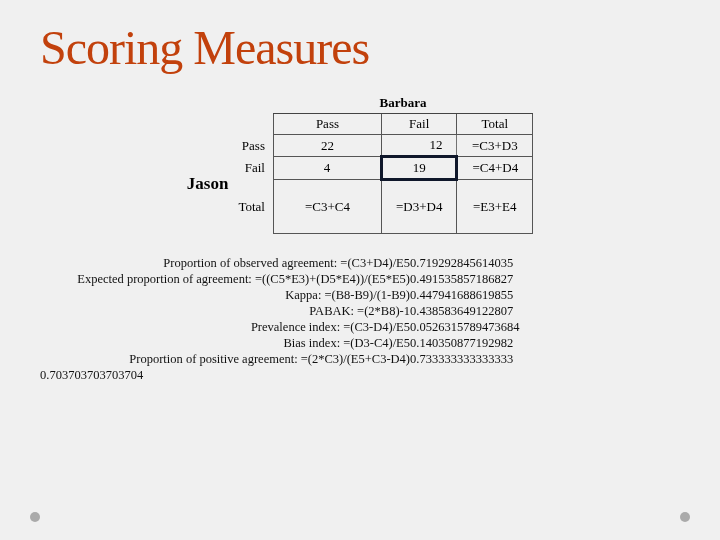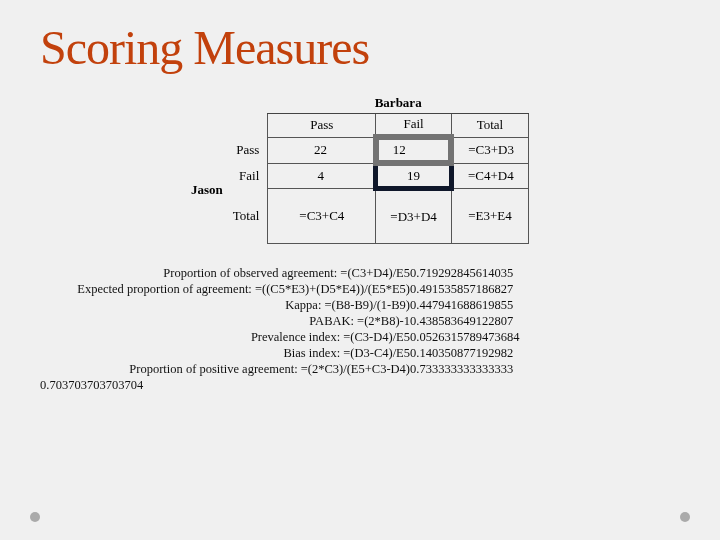--- a/index.html
+++ b/index.html
@@ -96,31 +96,31 @@
 
         <tr>
           <td></td>
           <td></td>
           <td style="text-align:center;font-size:13px;border:1px solid #555;padding:2px 14px;min-width:72px;">Pass</td>
           <td style="text-align:center;font-size:13px;border:1px solid #555;padding:2px 14px;min-width:72px;">Fail</td>
           <td style="text-align:center;font-size:13px;border:1px solid #555;padding:2px 14px;min-width:72px;">Total</td>
         </tr>
 
         <tr>
-          <td rowspan="3" style="font-weight:bold; font-size:13px; text-align:left; padding-right:10px; vertical-align:middle;">Jason</td>
+          <td rowspan="3" style="font-weight:bold; font-size:17px; text-align:left; padding-right:10px; vertical-align:middle;">Jason</td>
           <td style="font-size:13px; padding-right:8px; text-align:right;">Pass</td>
           <td style="text-align:center;font-size:13px;border:1px solid #555;padding:2px 14px;">22</td>
-          <td style="text-align:left;font-size:13px;border:6px solid #737373;padding:2px 14px;">12</td>
+          <td style="text-align:right;font-size:13px;border:1px solid #737373;padding:2px 14px;">12</td>
           <td style="text-align:center;font-size:13px;border:1px solid #555;padding:2px 14px;">=C3+D3</td>
         </tr>
 
         <tr>
           <td style="font-size:13px; padding-right:8px; text-align:right;">Fail</td>
           <td style="text-align:center;font-size:13px;border:1px solid #555;padding:2px 14px;">4</td>
-          <td style="text-align:center;font-size:13px;border:5px solid #0f172a;padding:2px 14px;">19</td>
+          <td style="text-align:center;font-size:13px;border:3px solid #0f172a;padding:2px 14px;">19</td>
           <td style="text-align:center;font-size:13px;border:1px solid #555;padding:2px 14px;">=C4+D4</td>
         </tr>
 
         <tr>
           <td style="font-size:13px; padding-right:8px; text-align:right;">Total</td>
           <td style="text-align:center;font-size:13px;border:1px solid #555;padding:2px 31px;">=C3+C4</td>
           <td style="text-align:right;font-size:13px;border:1px solid #555;padding:18px 14px;">=D3+D4</td>
           <td style="text-align:center;font-size:13px;border:1px solid #555;padding:2px 14px;">=E3+E4</td>
         </tr>
       </tbody>

